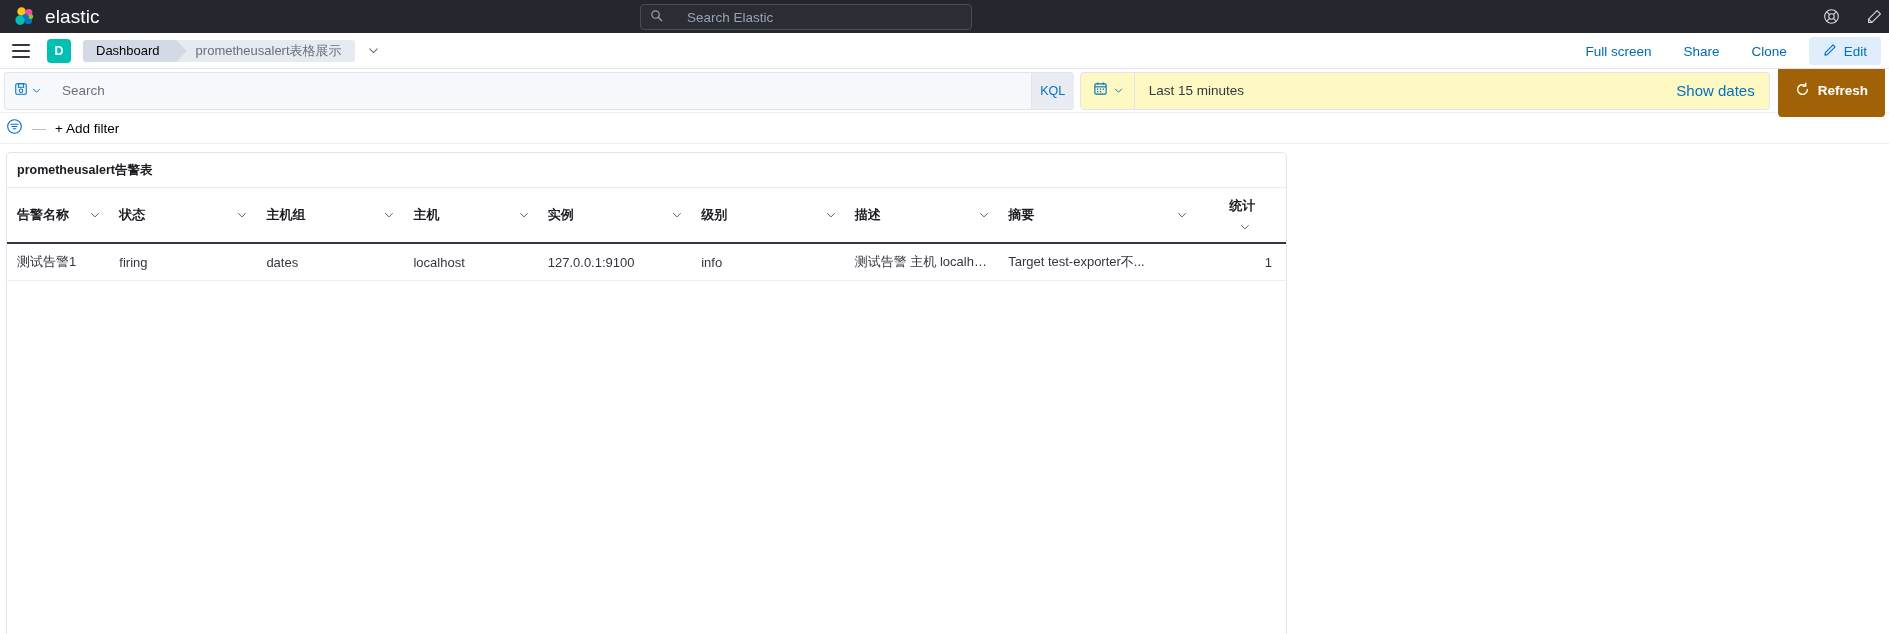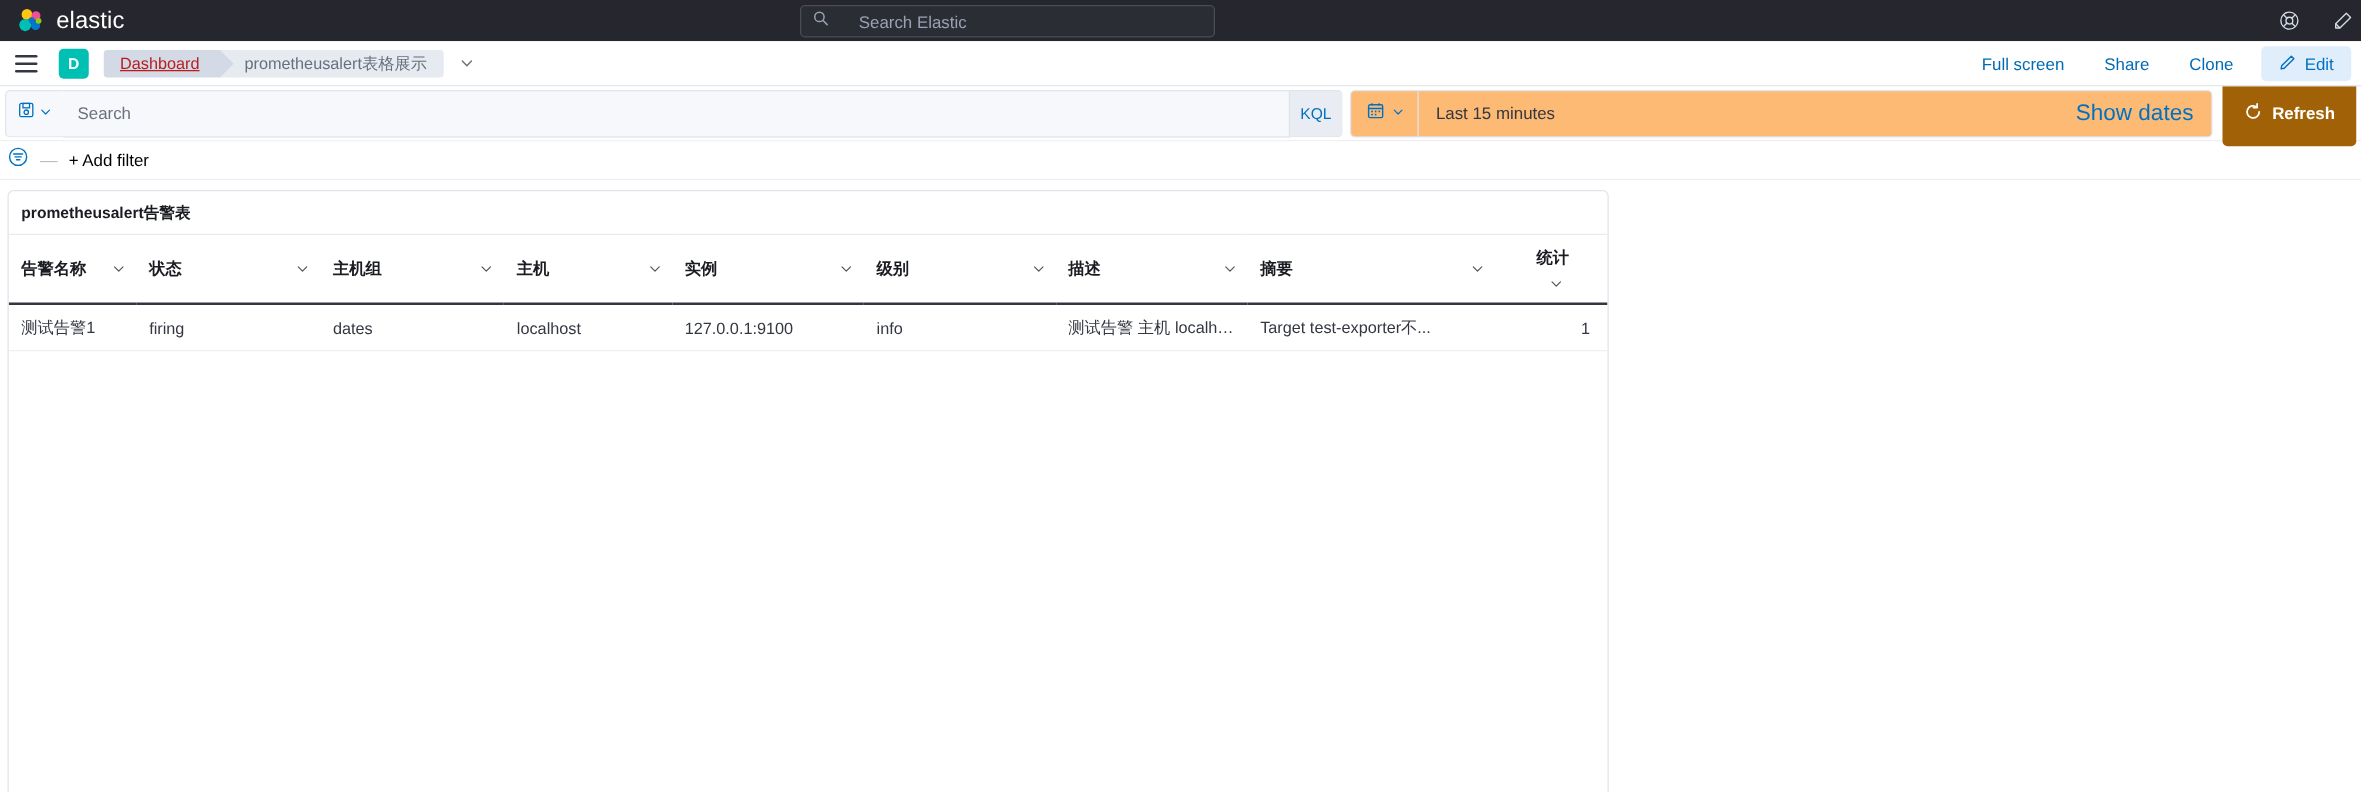--- a/index.html
+++ b/index.html
@@ -62,22 +62,22 @@
     display: flex; align-items: center; justify-content: center;
     margin-right: 12px; cursor: pointer;
   }
   .crumbs { display: flex; align-items: center; height: 22px; }
   .crumb {
     height: 22px; display: flex; align-items: center;
     padding: 0 13px 0 13px;
     font-size: 13px; position: relative;
   }
   .crumb-first {
-    background: #d3dae6; color: #b91c1c; font-weight: 400;
-    border-radius: 3px 0 0 3px; padding-right: 16px; text-decoration: underline;
+    background: #d3dae6; color: #000000; font-weight: 400;
+    border-radius: 3px 0 0 3px; padding-right: 16px;
   }
   .crumb-first::after {
     content: ""; position: absolute; right: -11px; top: 0;
     border-top: 11px solid transparent;
     border-bottom: 11px solid transparent;
     border-left: 11px solid #d3dae6;
     z-index: 2;
   }
   .crumb-last {
     background: #e6eaf1; color: #69707d;
@@ -127,34 +127,34 @@
     height: 38px; min-width: 42px; background: #e9edf3;
     border-top: 1px solid #e1e4ec; border-bottom: 1px solid #e1e4ec;
     border-radius: 0 4px 4px 0;
     display: flex; align-items: center; justify-content: center;
     color: #0071c2; font-size: 12.5px; font-weight: 400;
     cursor: pointer;
   }
   .datepicker {
     height: 38px; margin-left: 6px;
     display: flex; align-items: center;
-    background: #fdba74; border: 1px solid #e1e4ec;
+    background: #fef9c3; border: 1px solid #e1e4ec;
     border-radius: 4px;
     min-width: 690px;
   }
   .cal-btn {
     display: flex; align-items: center; gap: 5px;
     padding: 0 10px 0 12px; height: 36px; cursor: pointer;
     border-right: 1px solid #e1e4ec;
   }
   .date-text {
     flex: 1; padding-left: 14px; color: #343741; font-size: 13.5px;
   }
   .show-dates {
-    color: #0071c2; font-size: 18px; padding-right: 14px; cursor: pointer;
+    color: #0071c2; font-size: 15px; padding-right: 14px; cursor: pointer;
   }
   .refresh-btn {
     height: 52px; background: #a16207; color: #ffffff;
     border-radius: 4px; margin-left: 8px; margin-right: 4px;
     display: flex; align-items: center; gap: 8px;
     padding: 0 17px; font-size: 13.5px; font-weight: 700;
     cursor: pointer; white-space: nowrap;
   }
 
   

